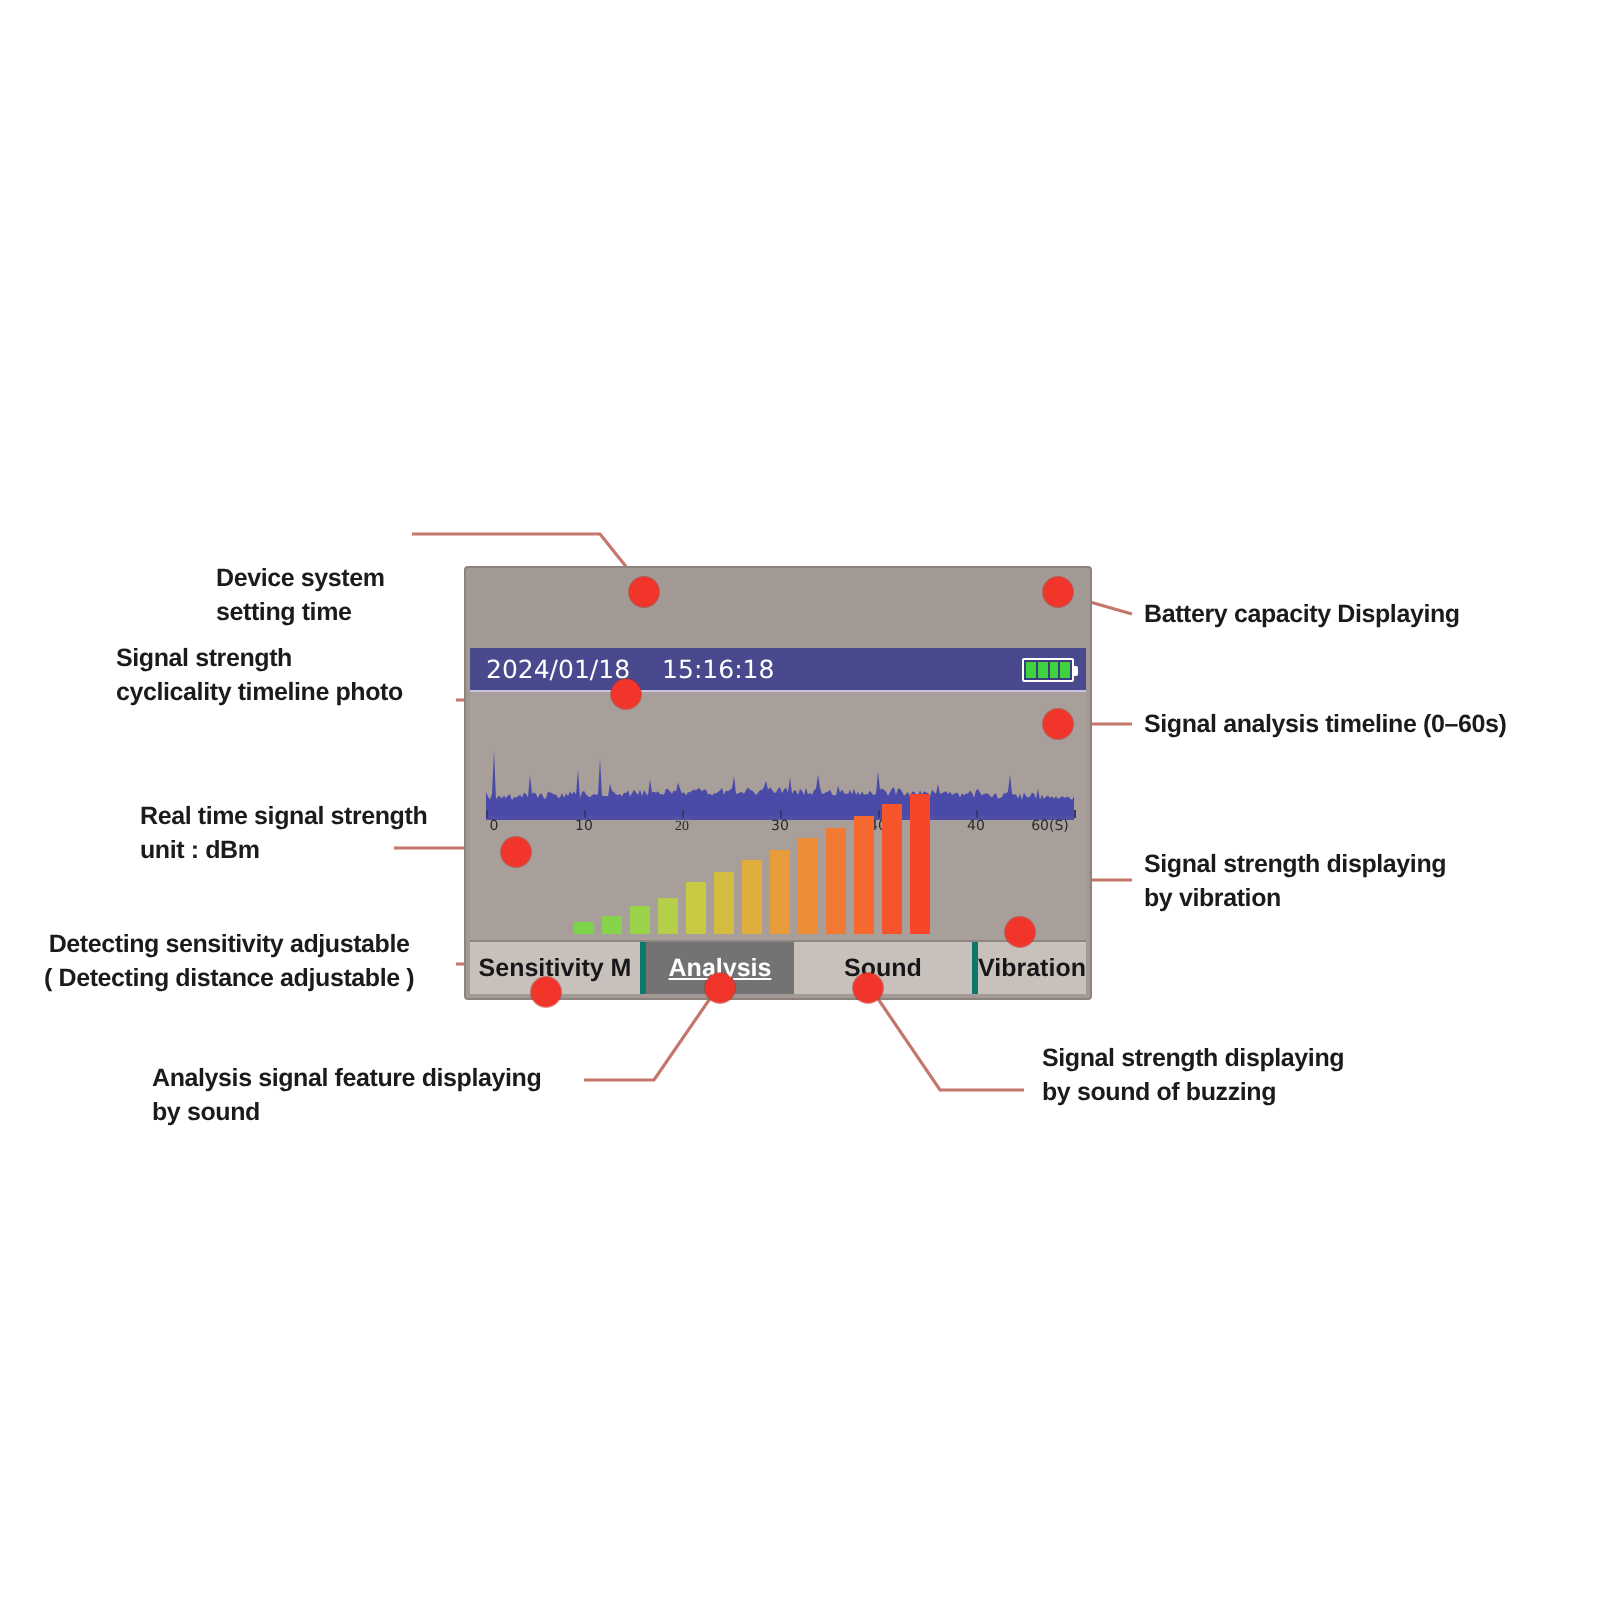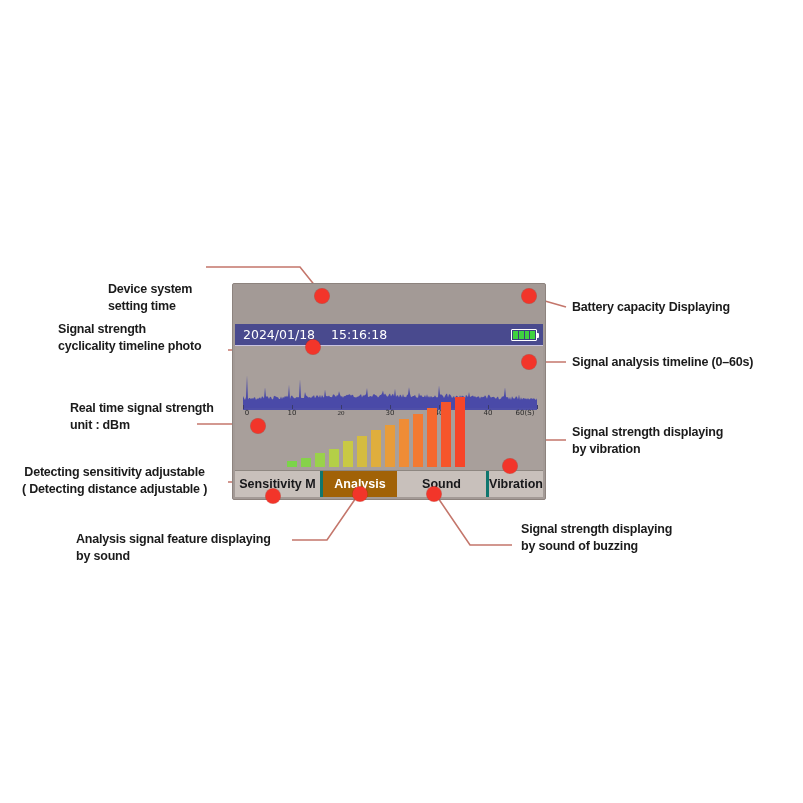--- a/index.html
+++ b/index.html
@@ -118,21 +118,21 @@
   #tabbar .tab{
     display:flex;align-items:center;justify-content:center;
     font-size:12.5px;font-weight:bold;color:#17171a;
     font-family:"Liberation Sans","DejaVu Sans",sans-serif;
     box-sizing:border-box;
     overflow:hidden;white-space:nowrap;
     position:relative;
   }
   #tabbar .tab.sep{border-right:3px solid #0f766e;}
   #tabbar .tab.active{
-    background:#a16207;color:#ffffff;
+    background:#737373;color:#ffffff;text-decoration:underline;
   }
   .t-sens{width:88px;}
   .t-anal{width:74px;}
   .t-snd{width:92px;}
   .t-vib{flex:1;}
 
   
   .dot{
     position:absolute;width:15px;height:15px;border-radius:50%;
     background:#f2352a;

